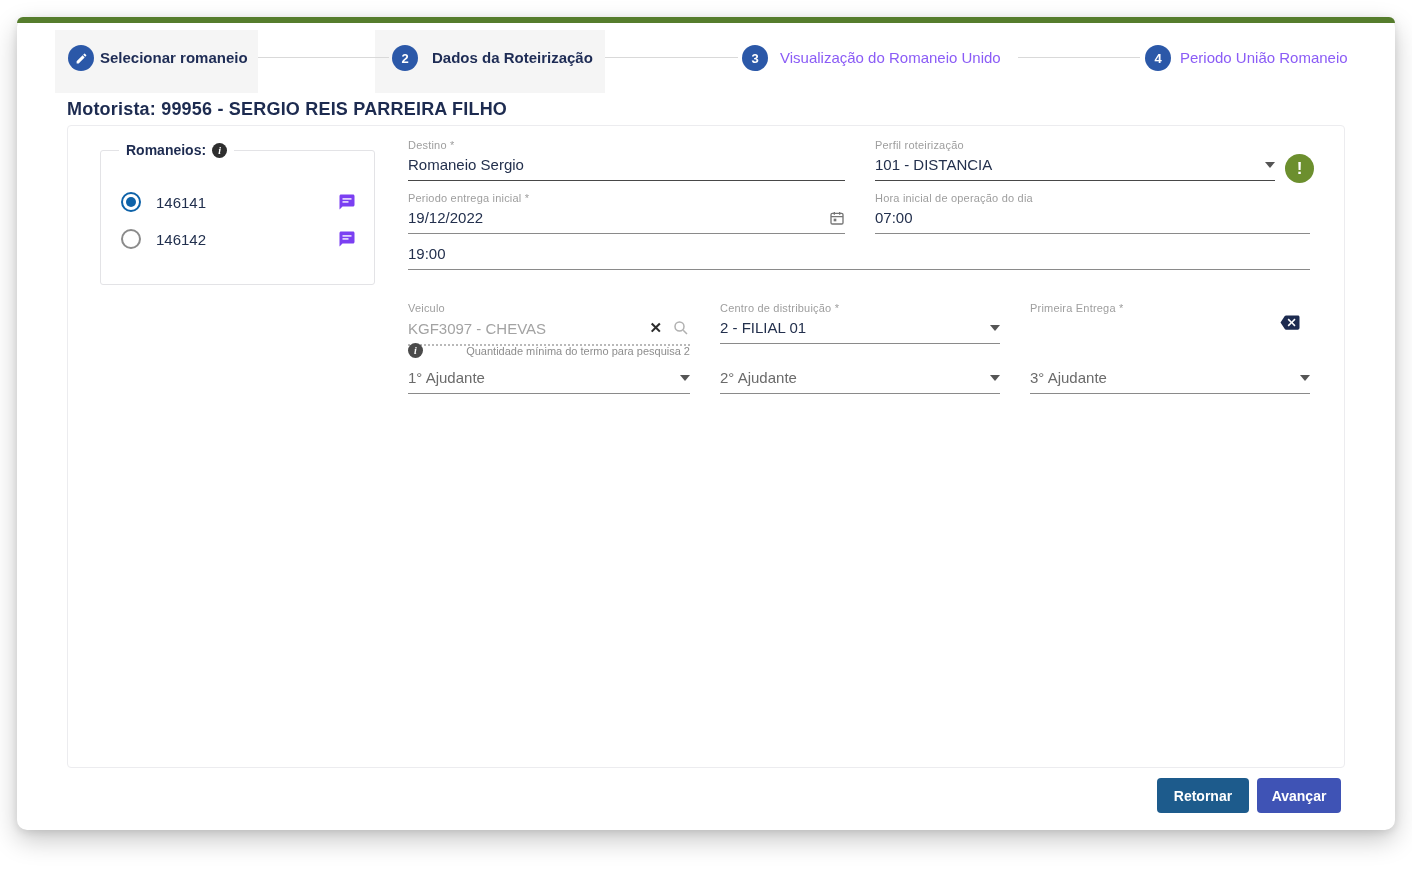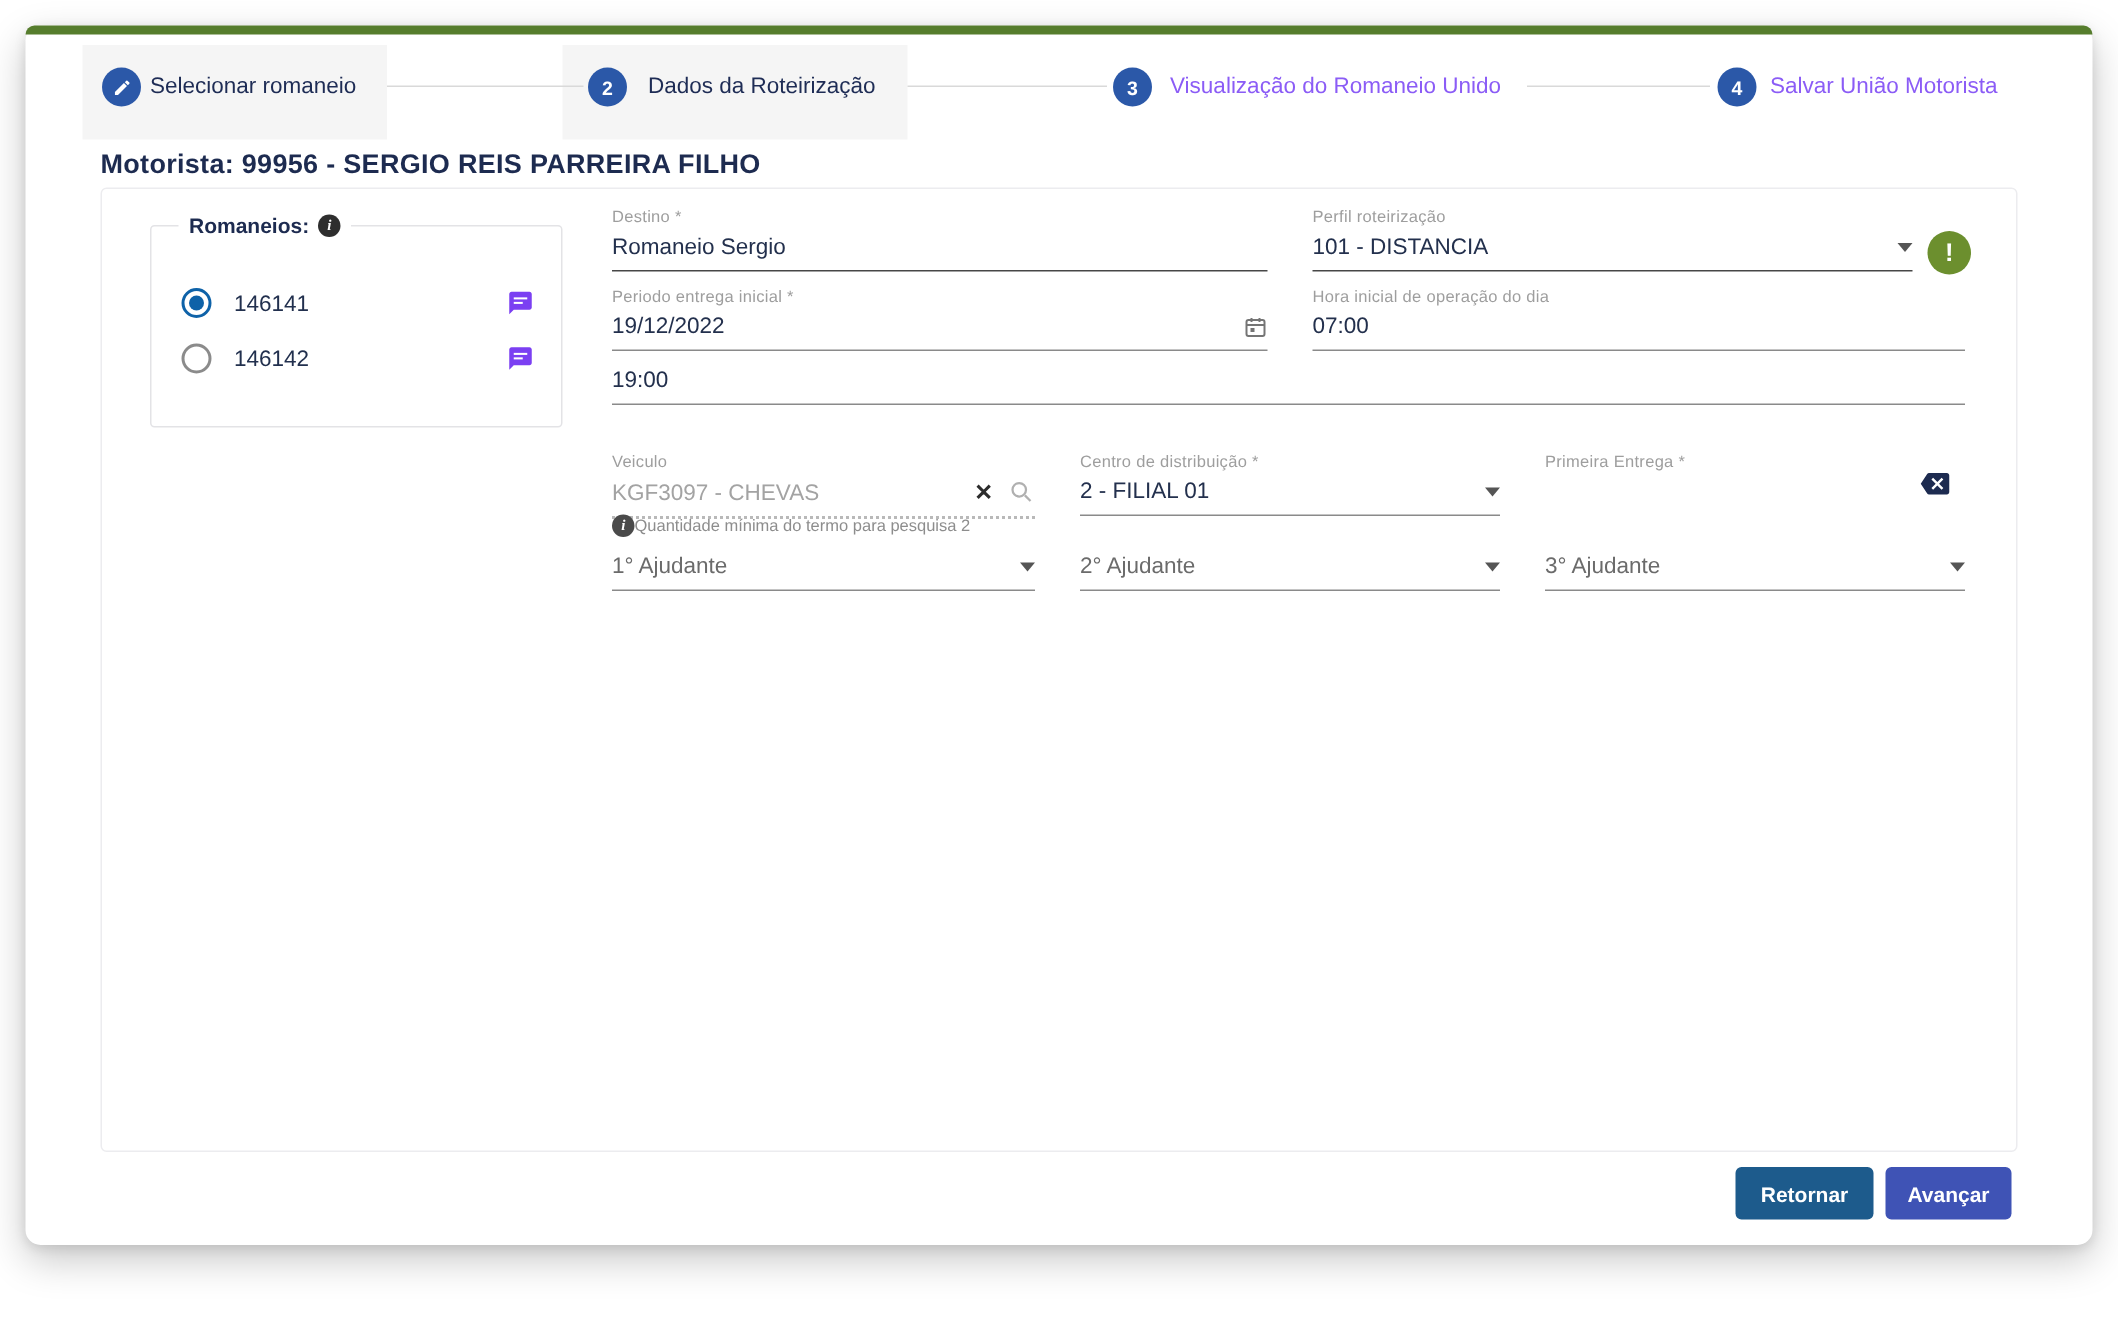--- a/index.html
+++ b/index.html
@@ -12,21 +12,21 @@
     background:#567D2D; border-radius:10px 10px 0 0; }
 
   
   .step-bg { position:absolute; top:13px; height:63px; background:#f5f5f5; }
   .step-bg.b1 { left:38px; width:203px; }
   .step-bg.b2 { left:358px; width:230px; }
   .step-circle { position:absolute; top:28px; width:26px; height:26px; border-radius:50%;
     background:#2B58A8; color:#fff; display:flex; align-items:center; justify-content:center;
     font-size:13px; font-weight:bold; }
   .step-label { position:absolute; top:32px; font-size:15px; white-space:nowrap; }
-  .step-label.on { color:#1E2C55; font-weight:400; }
+  .step-label.on { color:#1E2C55; font-weight:700; }
   .step-label.off { color:#8b5cf6; font-weight:400; }
   .connector { position:absolute; top:40px; height:1px; background:#d9d9d9; }
 
   
   .page-title { position:absolute; left:50px; top:82px; font-size:18px; font-weight:bold;
     color:#1D2B50; letter-spacing:.2px; }
   .content-panel { position:absolute; left:50px; top:108px; width:1278px; height:643px;
     border:1px solid #ececef; border-radius:4px; background:#fff; }
 
   
@@ -57,21 +57,21 @@
   .chev { margin-left:auto; width:0; height:0; border-left:5px solid transparent;
     border-right:5px solid transparent; border-top:6px solid #555; }
   .x-glyph { font-size:15px; color:#2c2c2c; font-weight:bold; margin-left:auto; cursor:pointer; }
   .alert-green { position:absolute; left:1268px; top:137px; width:29px; height:29px; border-radius:50%;
     background:#6C8F2E; color:#fff; font-size:17px; font-weight:bold;
     display:flex; align-items:center; justify-content:center; }
   .hint-row { position:absolute; left:391px; top:326px; width:282px; display:flex; align-items:center; }
   .hint-ic { width:15px; height:15px; border-radius:50%; background:#4a4a4a; color:#fff; font-size:10px;
     font-weight:bold; display:inline-flex; align-items:center; justify-content:center;
     font-family:"Liberation Serif", serif; font-style:italic; flex:0 0 auto; }
-  .hint-text { flex:1; text-align:left; font-size:11px; color:#8d8d8d; }
+  .hint-text { flex:1; text-align:right; font-size:11px; color:#8d8d8d; }
 
   
   .btn { position:absolute; top:761px; height:35px; border:none; border-radius:4px; color:#fff;
     font-size:14px; font-weight:bold; font-family:"Liberation Sans", sans-serif; cursor:pointer; }
   .btn.retornar { left:1140px; width:92px; background:#1D5B8C; }
   .btn.avancar  { left:1240px; width:84px; background:#3F53B5; }
 
   svg { display:block; }
 </style>
 </head>
@@ -102,21 +102,21 @@
 
     <div class="step-circle" style="left:725px;">
       <span>3</span>
     </div>
     <div class="step-label off" style="left:763px;">Visualização do Romaneio Unido</div>
     <div class="connector" style="left:1001px;width:122px;"></div>
 
     <div class="step-circle" style="left:1128px;">
       <span>4</span>
     </div>
-    <div class="step-label off" style="left:1163px;">Salvar União Motorista</div>
+    <div class="step-label off" style="left:1163px;">Periodo União Romaneio</div>
   </div>
 
   <div class="page-title">Motorista: 99956 - SERGIO REIS PARREIRA FILHO</div>
 
   <div class="content-panel"></div>
 
   <div class="fieldset">
     <div class="fieldset-legend">
       <span>Romaneios:</span>
       <span class="info-dot">i</span>

